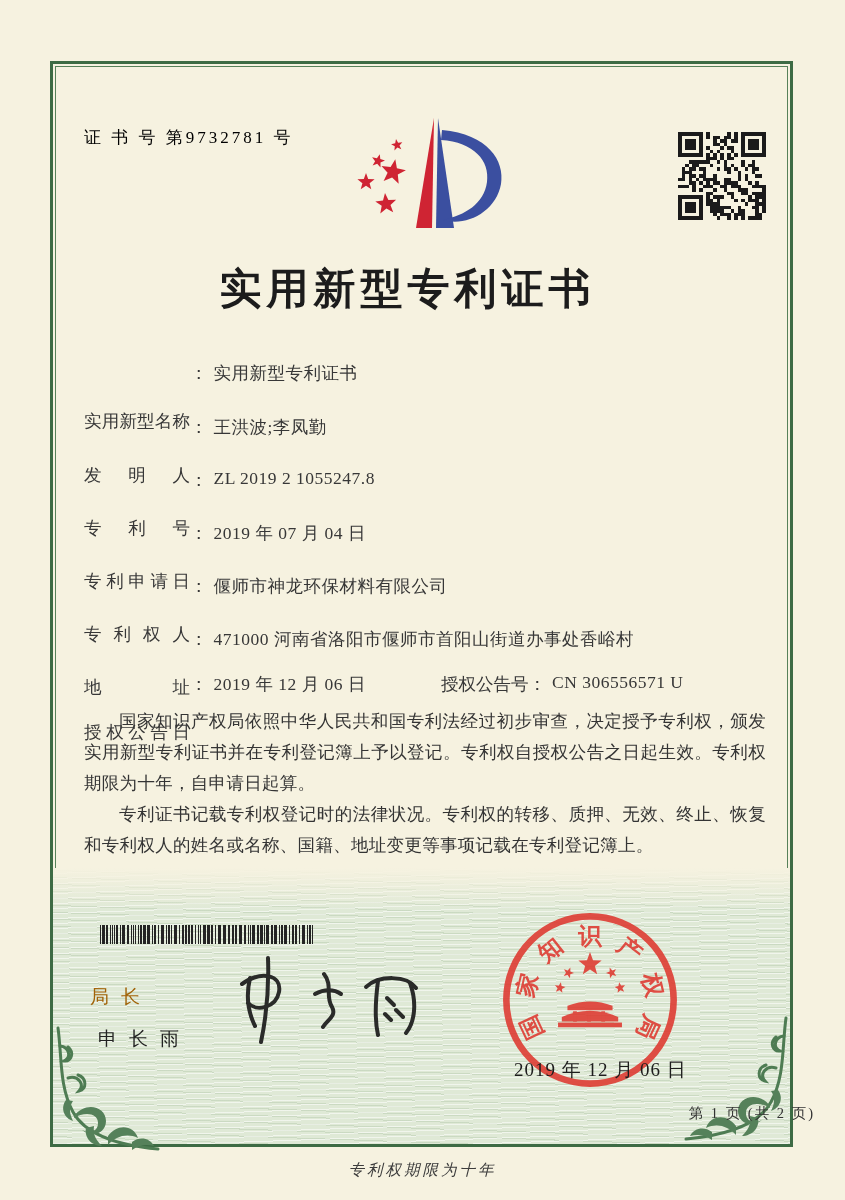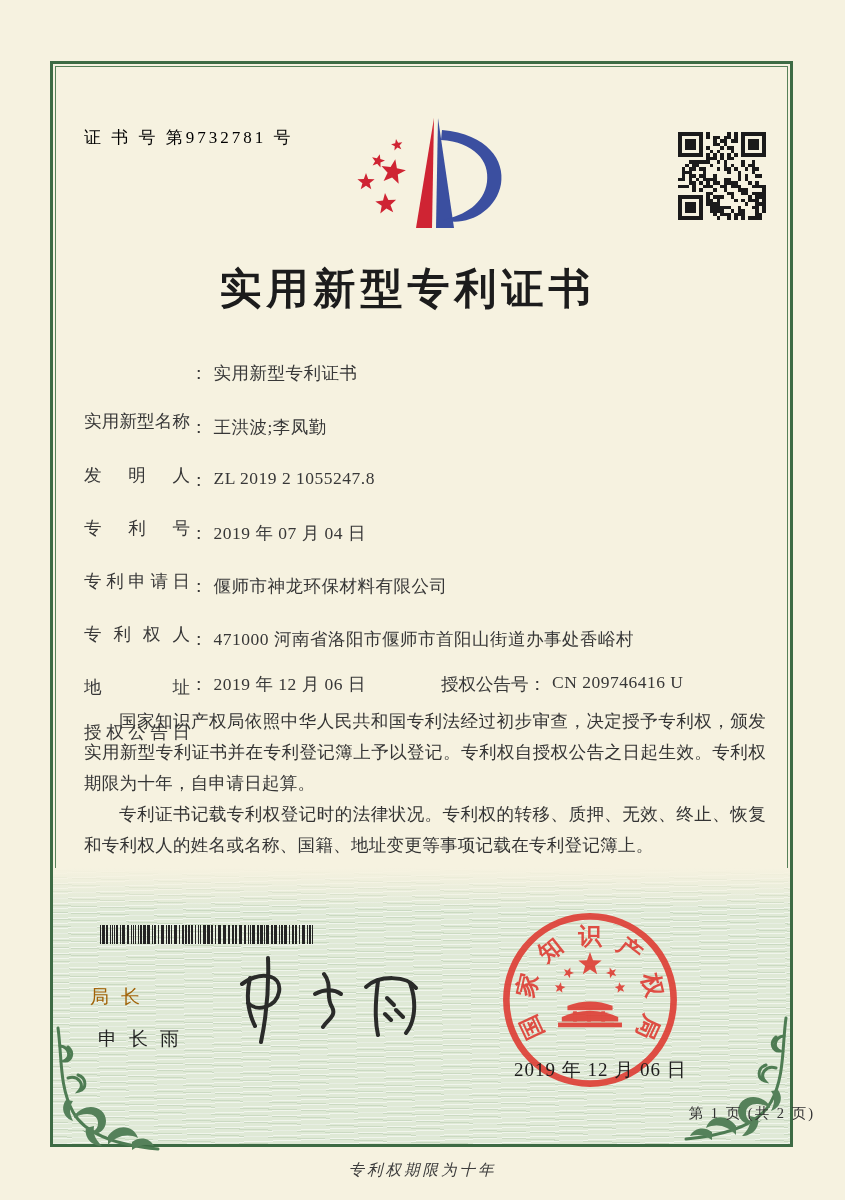--- a/index.html
+++ b/index.html
@@ -465,21 +465,21 @@
   </div>
   <div class="row" style="top:574px">
     <span class="lbl">专利权人</span><span class="cln">：</span><span class="val">偃师市神龙环保材料有限公司</span>
   </div>
   <div class="row" style="top:627px">
     <span class="lbl">地址</span><span class="cln">：</span><span class="val">471000 河南省洛阳市偃师市首阳山街道办事处香峪村</span>
   </div>
   <div class="row" style="top:672px">
     <span class="lbl">授权公告日</span><span class="cln">：</span><span class="val">2019 年 12 月 06 日</span>
     <span class="pair2">
-      <span class="lbl2">授权公告号</span><span class="cln">：</span><span class="val">CN 209746416 U</span>
+      <span class="lbl2">授权公告号</span><span class="cln">：</span><span class="val">CN 306556571 U</span>
     </span>
   </div>
 
   <div class="legal">
     <p>国家知识产权局依照中华人民共和国专利法经过初步审查，决定授予专利权，颁发实用新型专利证书并在专利登记簿上予以登记。专利权自授权公告之日起生效。专利权期限为十年，自申请日起算。</p>
     <p>专利证书记载专利权登记时的法律状况。专利权的转移、质押、无效、终止、恢复和专利权人的姓名或名称、国籍、地址变更等事项记载在专利登记簿上。</p>
   </div>
 
   <svg class="barcode" width="218" height="19" viewBox="0 0 218 19">
     <g id="barcode-bars" fill="#242424">

